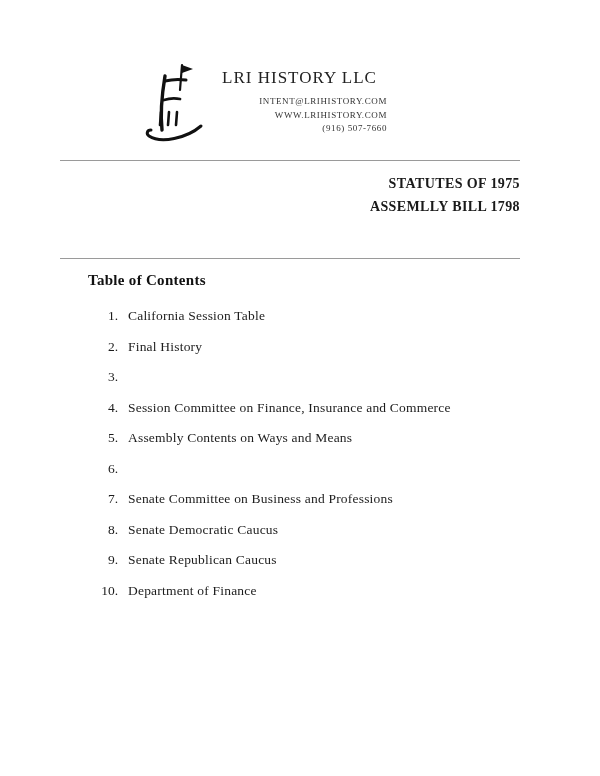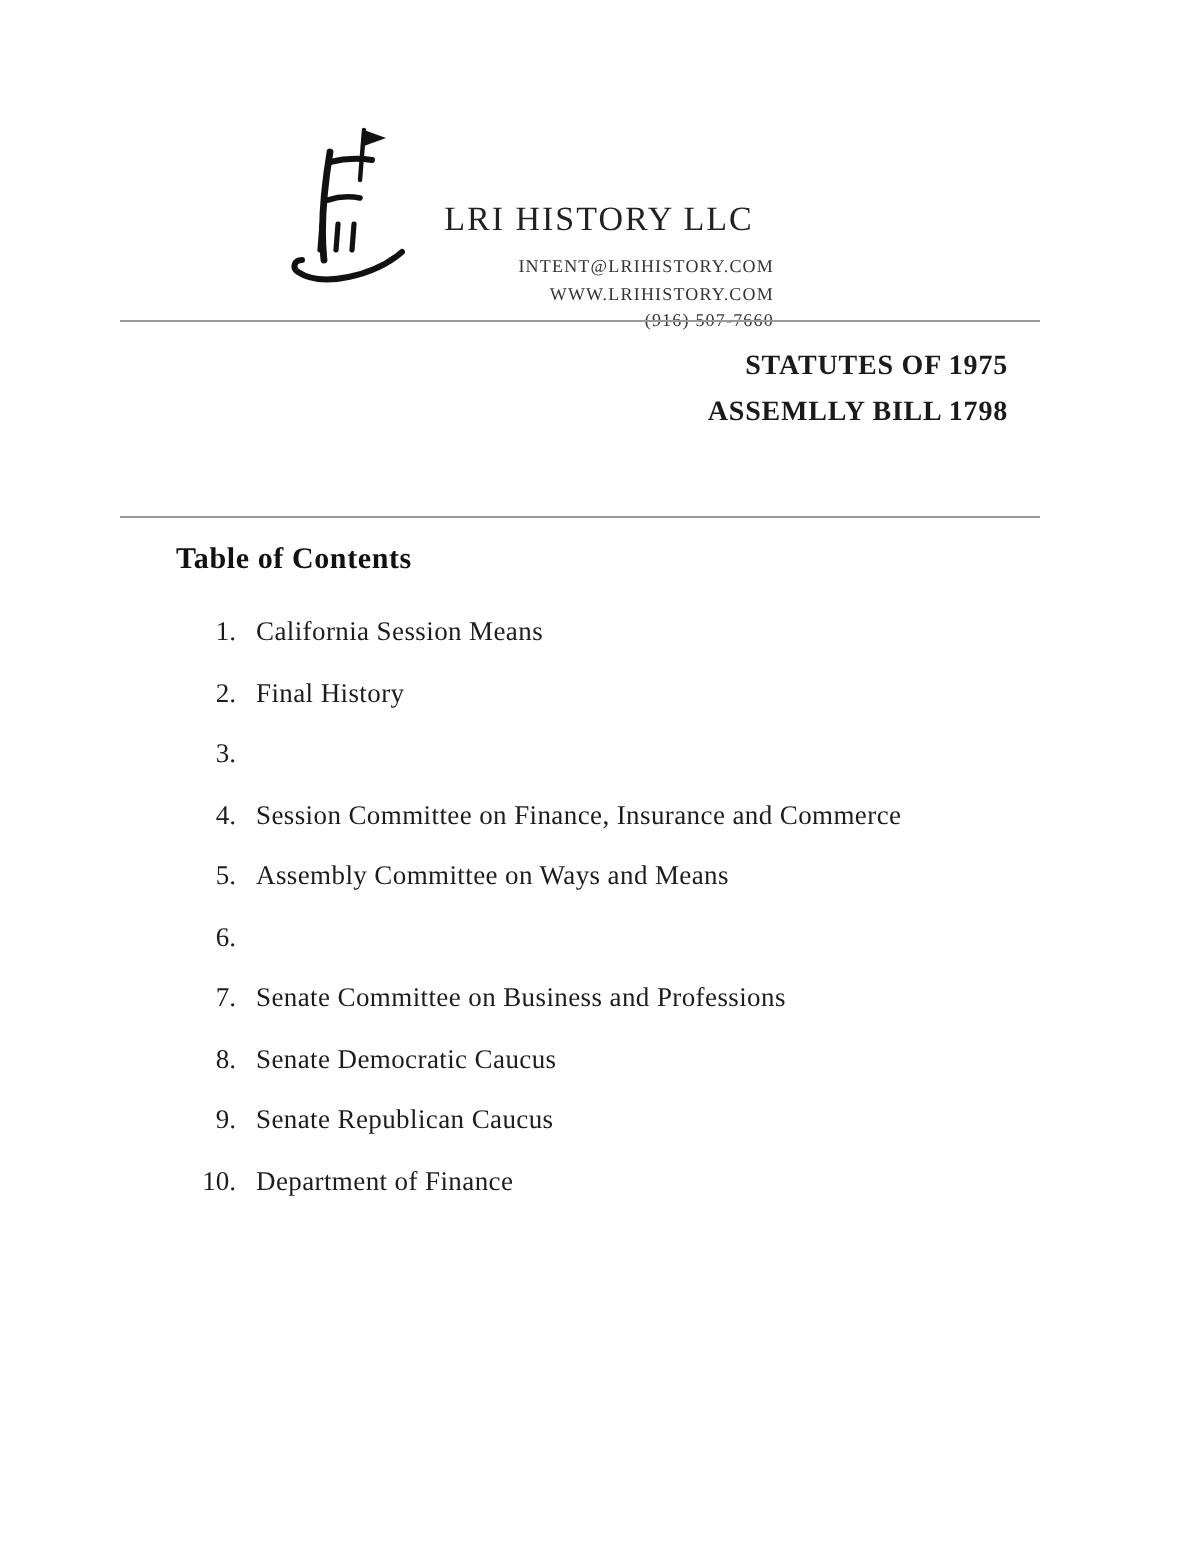--- a/index.html
+++ b/index.html
@@ -28,21 +28,20 @@
     width: 72px;
     height: 84px;
   }
   .logo svg { width: 100%; height: 100%; }
   .company-block {
     position: absolute;
     left: 212px;
     top: 68px;
     width: 175px;
     text-align: center;
-    margin-top: 32px;
   }
   .company-name {
     font-size: 17px;
     letter-spacing: 1px;
     color: #222;
     margin-bottom: 7px;
     white-space: nowrap;
   }
   .contact-line {
     font-size: 9px;
@@ -58,21 +57,21 @@
     height: 0;
     margin: 0 80px 0 60px;
   }
   .rule-1 { position: absolute; left: 0; right: 0; top: 160px; }
   .rule-2 { position: absolute; left: 0; right: 0; top: 258px; }
   
   .case-block {
     position: absolute;
     top: 172px;
     left: 0;
-    right: 96px;
+    right: 80px;
     text-align: right;
   }
   .case-line {
     font-weight: bold;
     font-size: 14px;
     letter-spacing: 0.4px;
     line-height: 23px;
     color: #1a1a1a;
     white-space: pre;
   }
@@ -149,36 +148,36 @@
     <div class="case-line">ASSEMLLY BILL 1798</div>
   </div>
 
   <hr class="rule rule-2">
 
   <div class="toc">
     <div class="toc-heading">Table of Contents</div>
 
     <div class="toc-row">
       <span class="toc-num">1.</span>
-      <span class="toc-label">California Session Means</span>
+      <span class="toc-label">California Session Table</span>
     </div>
     <div class="toc-row">
       <span class="toc-num">2.</span>
       <span class="toc-label">Final History</span>
     </div>
     <div class="toc-row">
       <span class="toc-num">3.</span>
     </div>
     <div class="toc-row">
       <span class="toc-num">4.</span>
       <span class="toc-label">Session Committee on Finance, Insurance and Commerce</span>
     </div>
     <div class="toc-row">
       <span class="toc-num">5.</span>
-      <span class="toc-label">Assembly Committee on Ways and Means</span>
+      <span class="toc-label">Assembly Contents on Ways and Means</span>
     </div>
     <div class="toc-row">
       <span class="toc-num">6.</span>
     </div>
     <div class="toc-row">
       <span class="toc-num">7.</span>
       <span class="toc-label">Senate Committee on Business and Professions</span>
     </div>
     <div class="toc-row">
       <span class="toc-num">8.</span>

